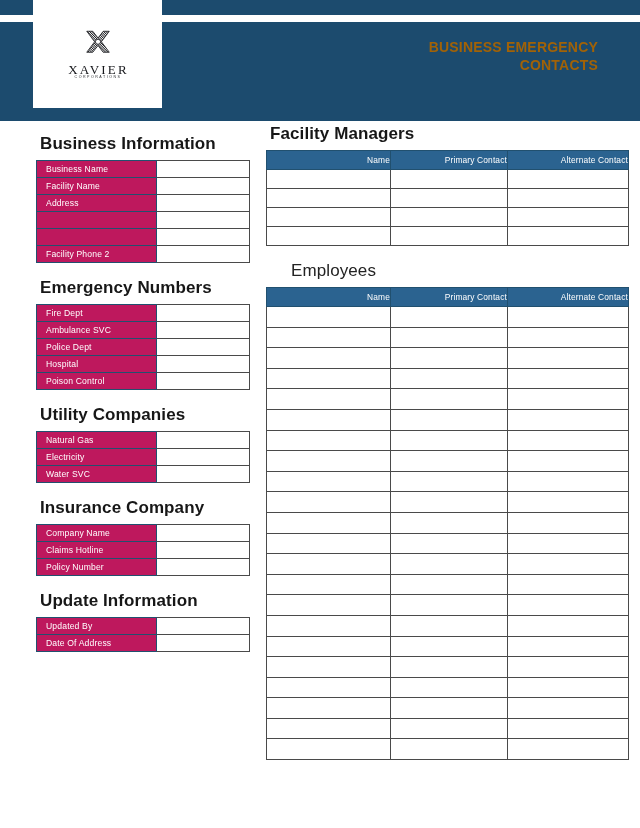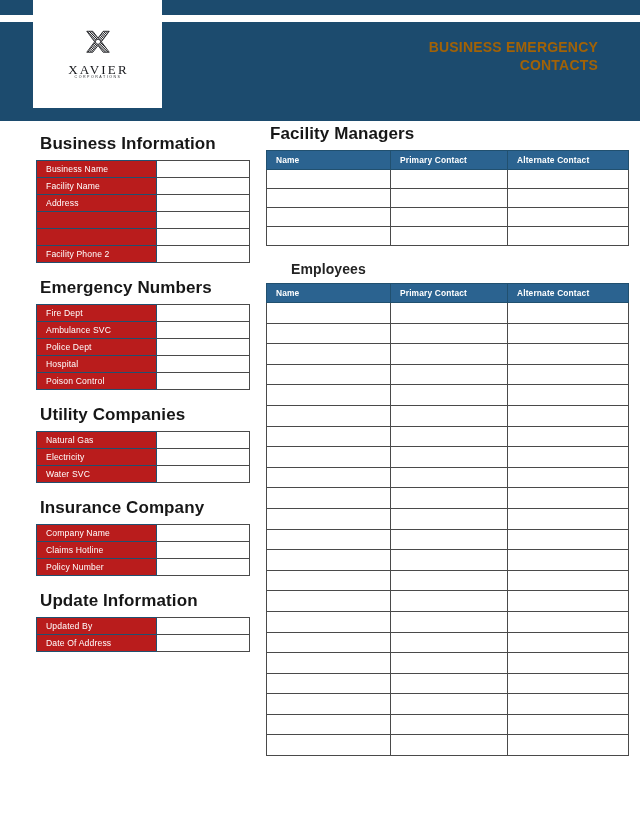--- a/index.html
+++ b/index.html
@@ -106,63 +106,63 @@
 
   
   .sec-title {
     font-size: 17px;
     font-weight: bold;
     color: #171717;
     margin: 0 0 6px 4px;
     letter-spacing: 0.1px;
   }
   .sec-title.light {
-    font-weight: bold;
-    font-size: 14px;
+    font-weight: normal;
+    font-size: 17px;
     color: #232323;
     margin-left: 25px;
   }
   .sec-block { margin-bottom: 15px; }
 
   
   .lv-table {
     border-collapse: collapse;
     width: 214px;
     table-layout: fixed;
   }
   .lv-table td {
     height: 16px;
     padding: 0;
     border: 1px solid #4a4a4a;
     font-size: 8.6px;
   }
   .lv-label {
     width: 110px;
-    background: #b91c1c;
+    background: #be185d;
     color: #ffffff;
     padding-left: 9px !important;
     letter-spacing: 0.15px;
     border-color: #21506f !important;
   }
   .lv-value {
     background: #ffffff;
   }
 
   
   .ct-table {
     border-collapse: collapse;
     width: 332px;
     table-layout: fixed;
   }
   .ct-table th {
     background: #2b6390;
     color: #ffffff;
     font-size: 8.4px;
-    font-weight: bold;
-    text-align: left;
+    font-weight: normal;
+    text-align: right;
     height: 18px;
     padding: 0 0 0 9px;
     border: 1px solid #21506f;
     letter-spacing: 0.15px;
     margin-top: 48px;
   }
   .ct-table td {
     height: 18px;
     padding: 0;
     border: 1px solid #4a4a4a;

